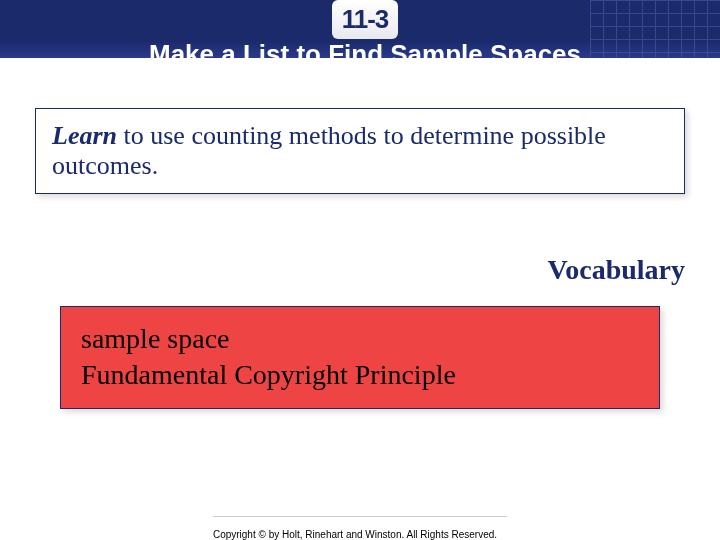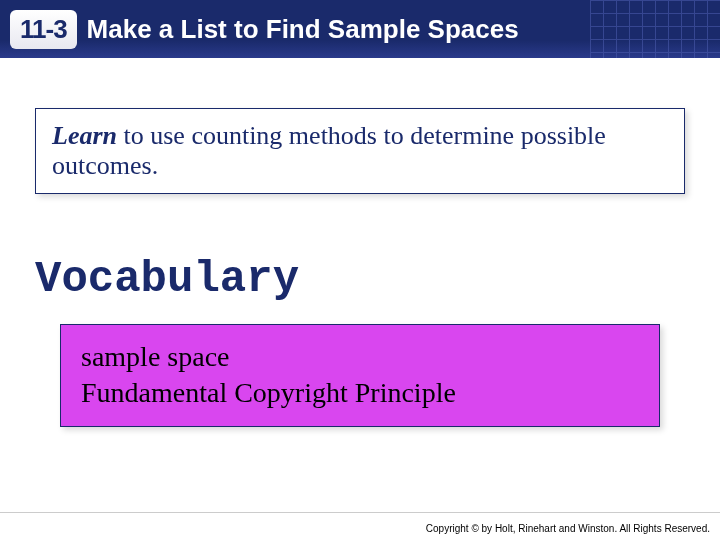--- a/index.html
+++ b/index.html
@@ -1,15 +1,15 @@
 <!DOCTYPE html>
 <html><head>
 <meta charset="utf-8">
 <style>
-  * { margin: 0; padding: 0; box-sizing: border-box; }
+  * { margin: 0; padding: 0; box-sizing: border-box; flex-direction: column; }
   body {
     width: 720px;
     height: 540px;
     background: #ffffff;
     font-family: Verdana, Geneva, sans-serif;
     position: relative;
     overflow: hidden;
   }
   .header-bar {
     width: 100%;
@@ -66,30 +66,30 @@
     color: #1a2a6b;
     font-size: 26px;
     font-family: Georgia, serif;
   }
   .learn-box .learn-rest {
     color: #1a2a6b;
     font-size: 26px;
     font-family: Georgia, serif;
   }
   .vocab-title {
-    text-align: left;
+    text-align: right;
     color: #1a2a6b;
     font-weight: 900;
-    font-size: 44px;
+    font-size: 28px;
     margin-top: 60px;
-    font-family: Liberation Mono, monospace;
+    font-family: Liberation Serif, serif;
   }
   .vocab-box {
     border: 1px solid #1a2a6b;
-    background: #d946ef;
+    background: #ef4444;
     padding: 14px 20px;
     margin: 20px 25px 0 25px;
     box-shadow: 3px 3px 6px rgba(0,0,0,0.15);
   }
   .vocab-item {
     color: #000000;
     font-size: 28px;
     font-family: Georgia, serif;
     line-height: 1.3;
   }

